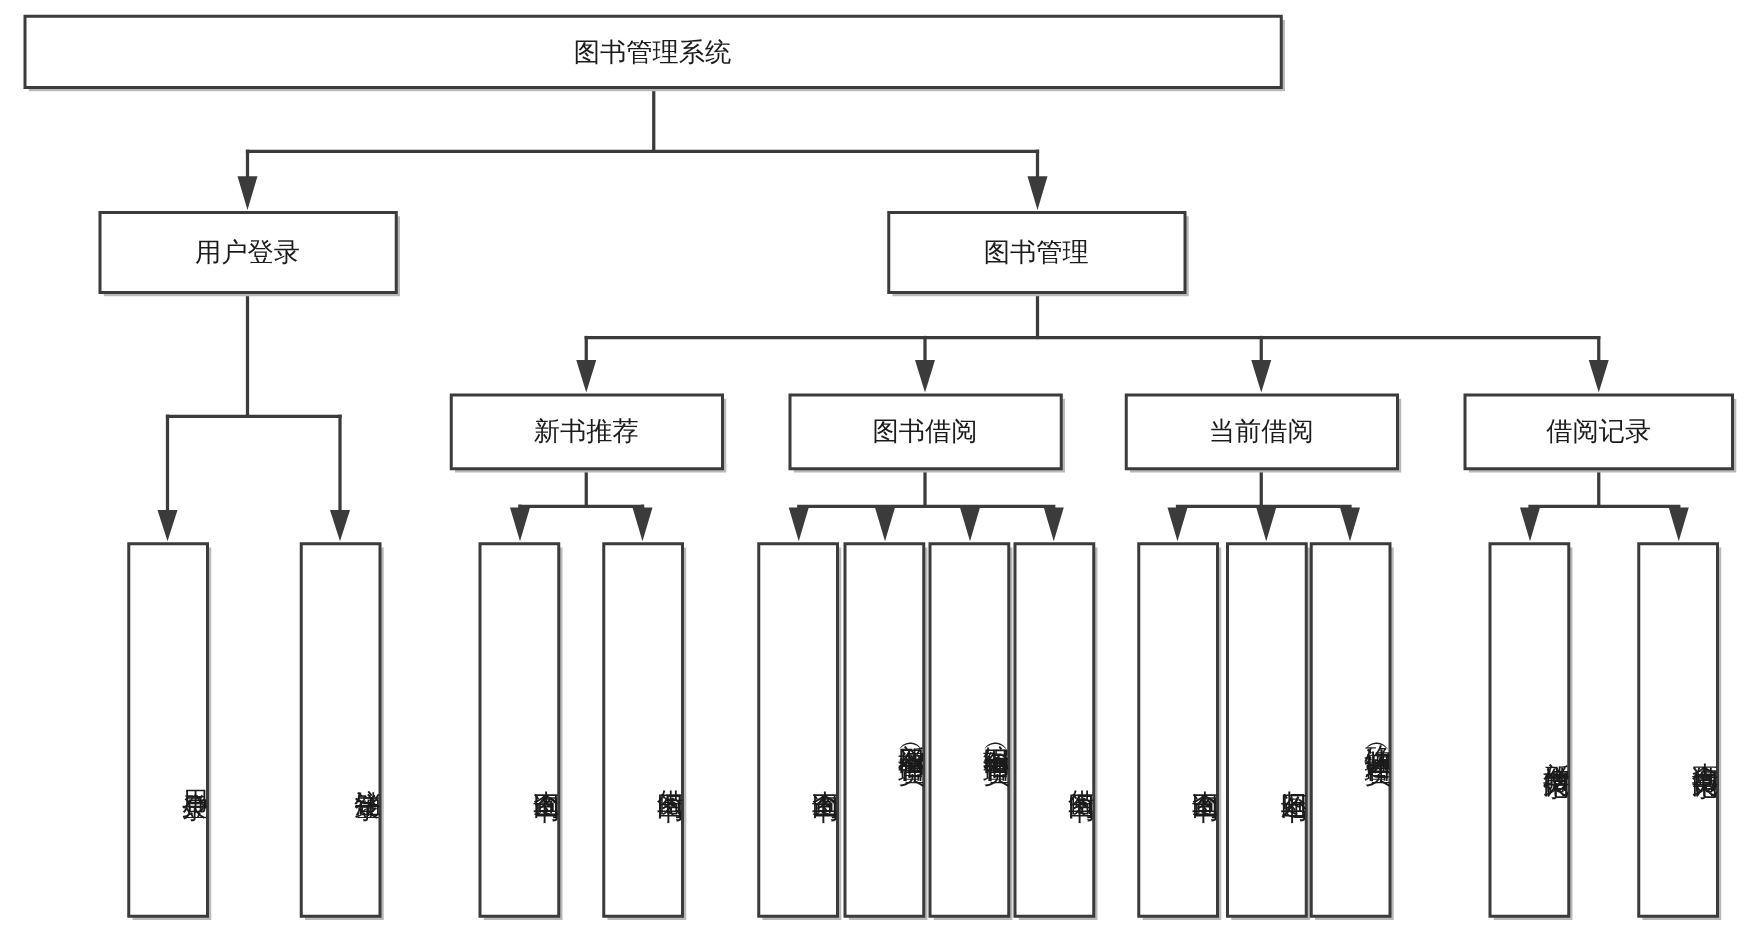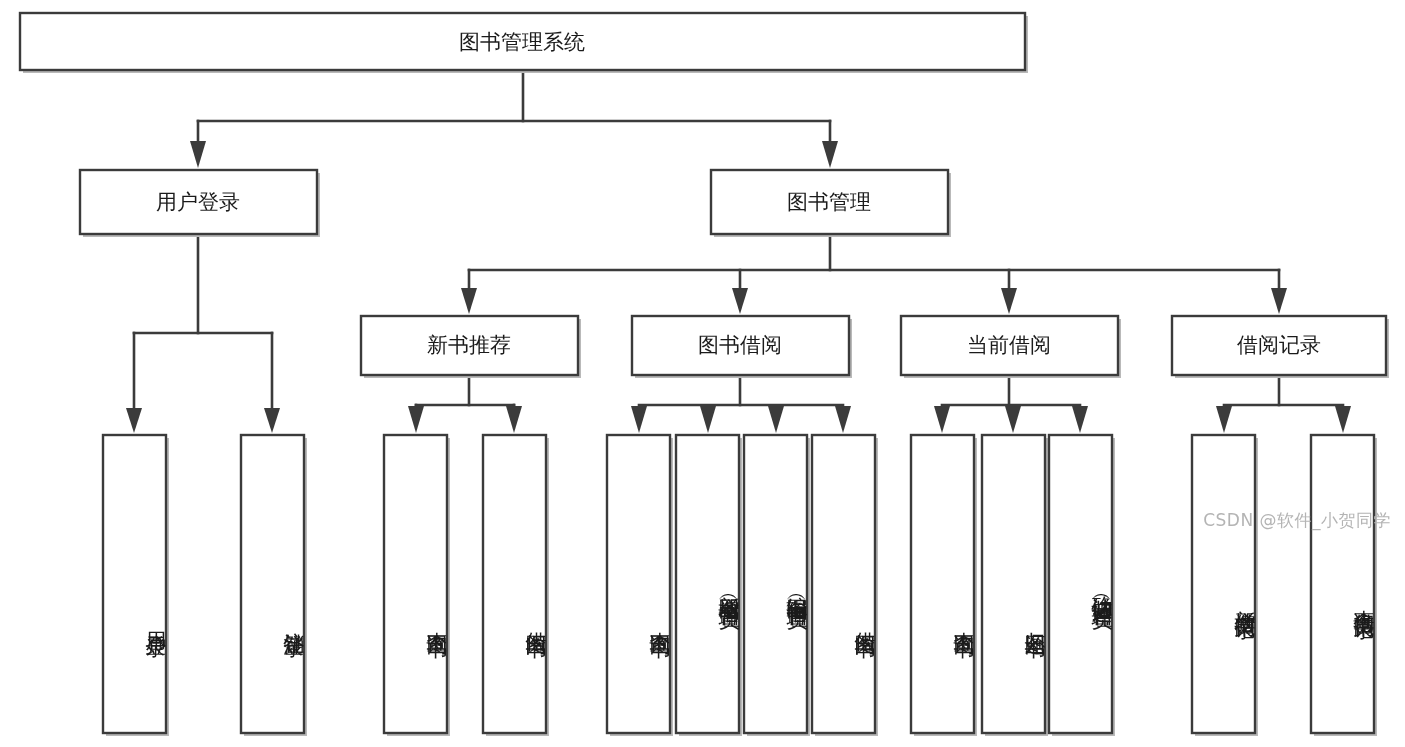--- a/index.html
+++ b/index.html
@@ -243,15 +243,14 @@
   <div class="leaf-label" style="left:607px; top:505px; width:63px; height:228px;">查询图书</div>
   <div class="leaf-label" style="left:676px; top:443px; width:63px; height:290px;">新增图书（管理员）</div>
   <div class="leaf-label" style="left:744px; top:443px; width:63px; height:290px;">编辑图书（管理员）</div>
   <div class="leaf-label" style="left:812px; top:505px; width:63px; height:228px;">借阅图书</div>
   <div class="leaf-label" style="left:911px; top:505px; width:63px; height:228px;">查询图书</div>
   <div class="leaf-label" style="left:982px; top:505px; width:63px; height:228px;">归还图书</div>
   <div class="leaf-label" style="left:1049px; top:443px; width:63px; height:290px;">确认归还（管理员）</div>
   <div class="leaf-label" style="left:1192px; top:465px; width:63px; height:268px;">新增借阅记录</div>
   <div class="leaf-label" style="left:1311px; top:465px; width:63px; height:268px;">查询借阅记录</div>
 
-  <div class="watermark">CSDN @软件_小贺同学</div>
 
 </div>
 
 </body></html>

